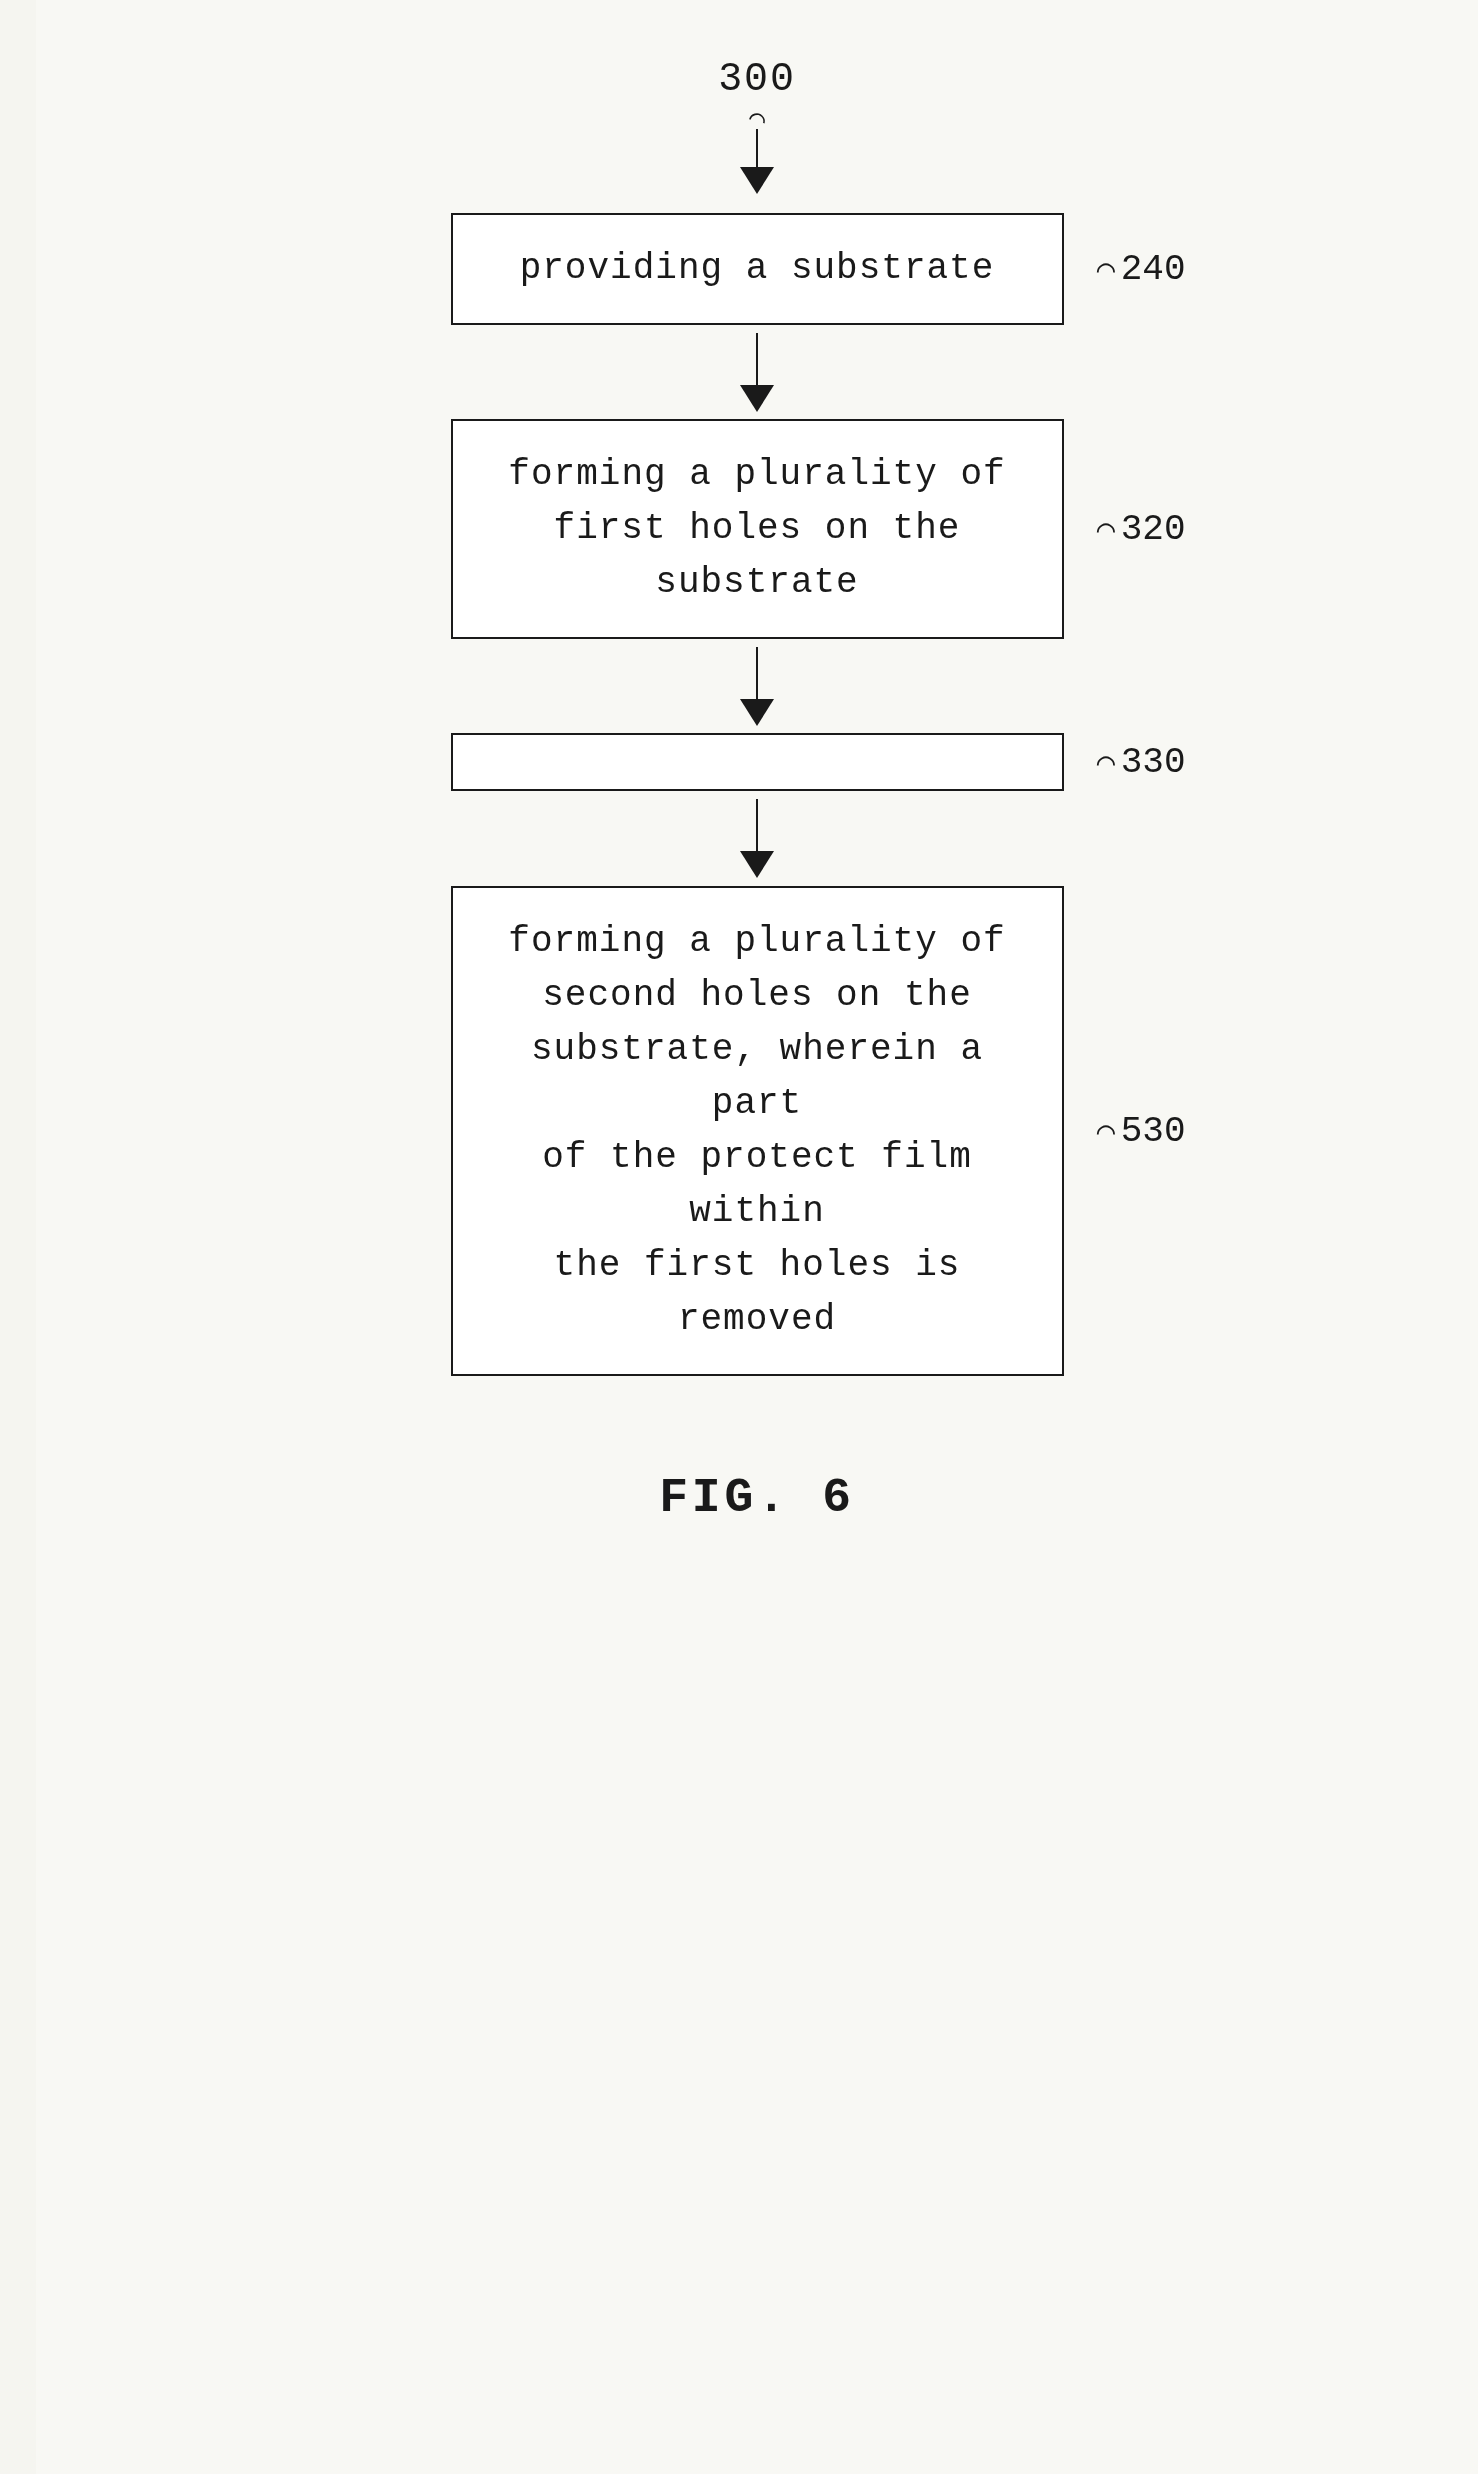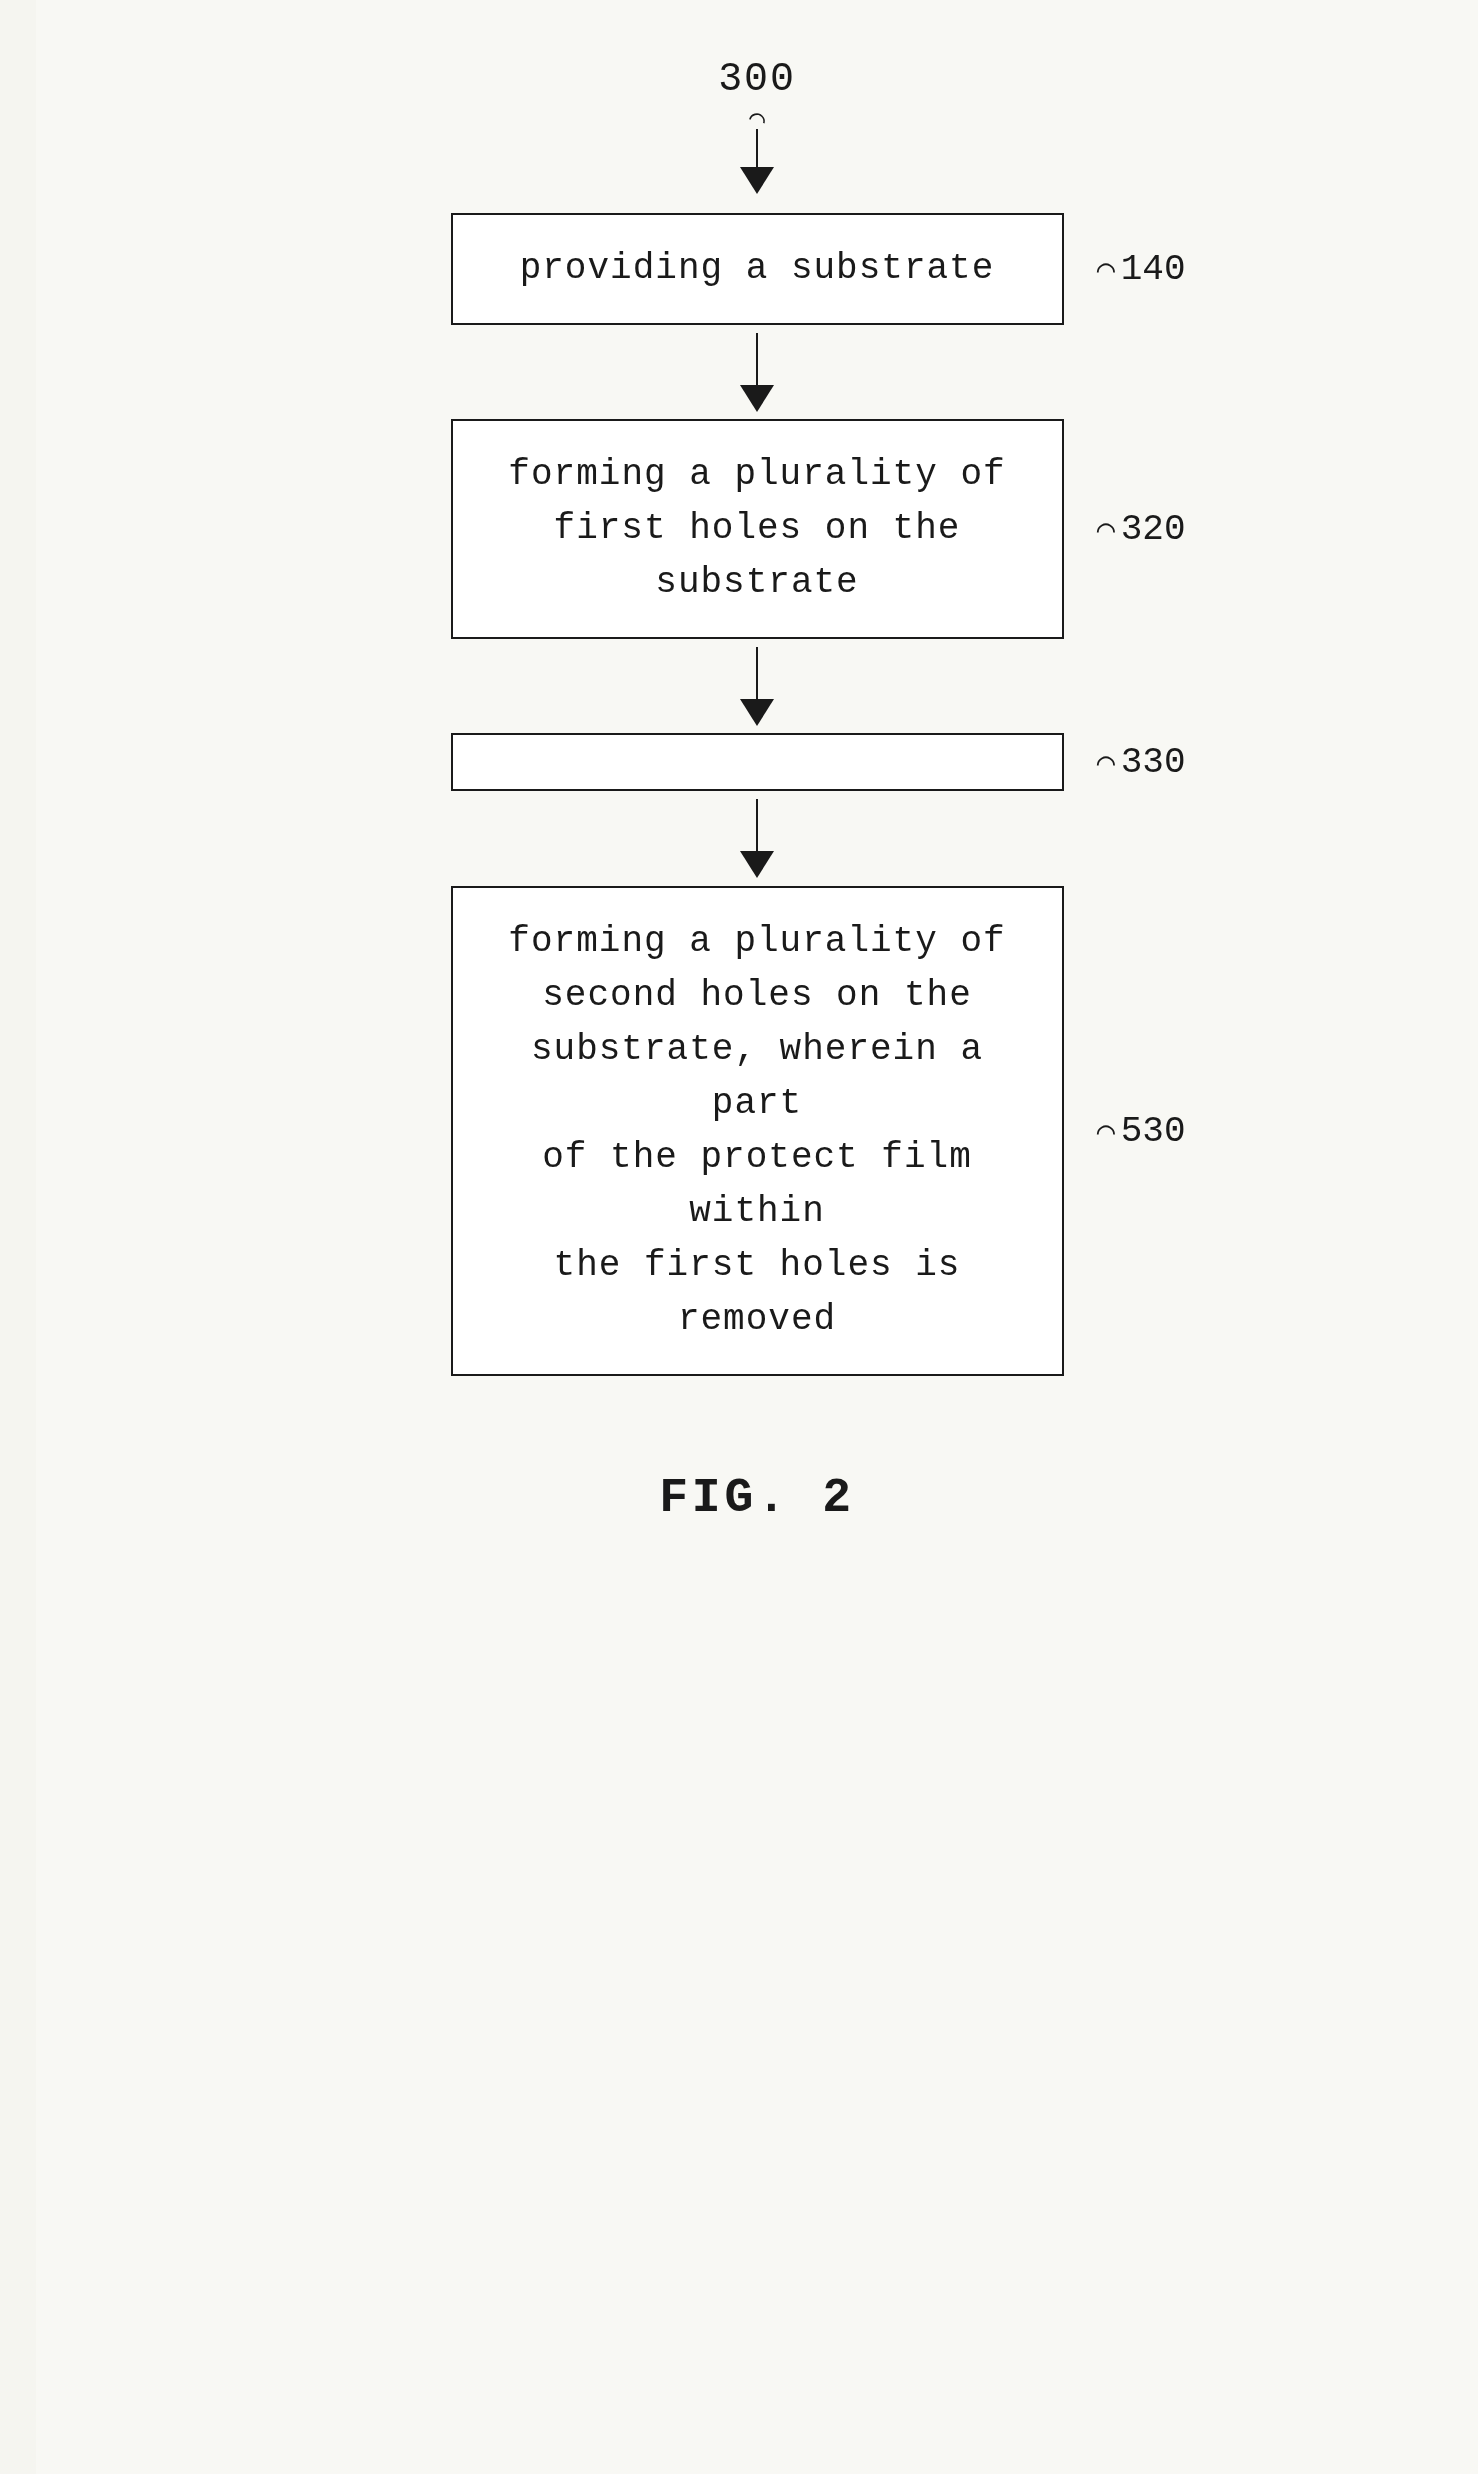--- a/index.html
+++ b/index.html
@@ -155,21 +155,21 @@
           <div class="arrow-line" style="height: 38px;"></div>
           <div class="down-arrow-head"></div>
         </div>
       </div>
     </div>
 
     <div class="flow-box">
       <span class="flow-box-text">providing a substrate</span>
       <div class="ref-label">
         <span class="ref-curve">⌒</span>
-        <span>140</span>
+        <span>240</span>
       </div>
     </div>
 
     <div class="connector-arrow">
       <div class="arrow-line"></div>
       <div class="arrow-head-down"></div>
     </div>
 
     <div class="flow-box">
       <span class="flow-box-text">forming a plurality of<br>first holes on the<br>substrate</span>
@@ -197,17 +197,17 @@
     </div>
 
     <div class="flow-box">
       <span class="flow-box-text">forming a plurality of<br>second holes on the<br>substrate, wherein a part<br>of the protect film within<br>the first holes is removed</span>
       <div class="ref-label">
         <span class="ref-curve">⌒</span>
         <span>530</span>
       </div>
     </div>
 
-    <div class="figure-caption">FIG. 2</div>
+    <div class="figure-caption">FIG. 6</div>
 
   </div>
 </div>
 
 
 </body></html>

